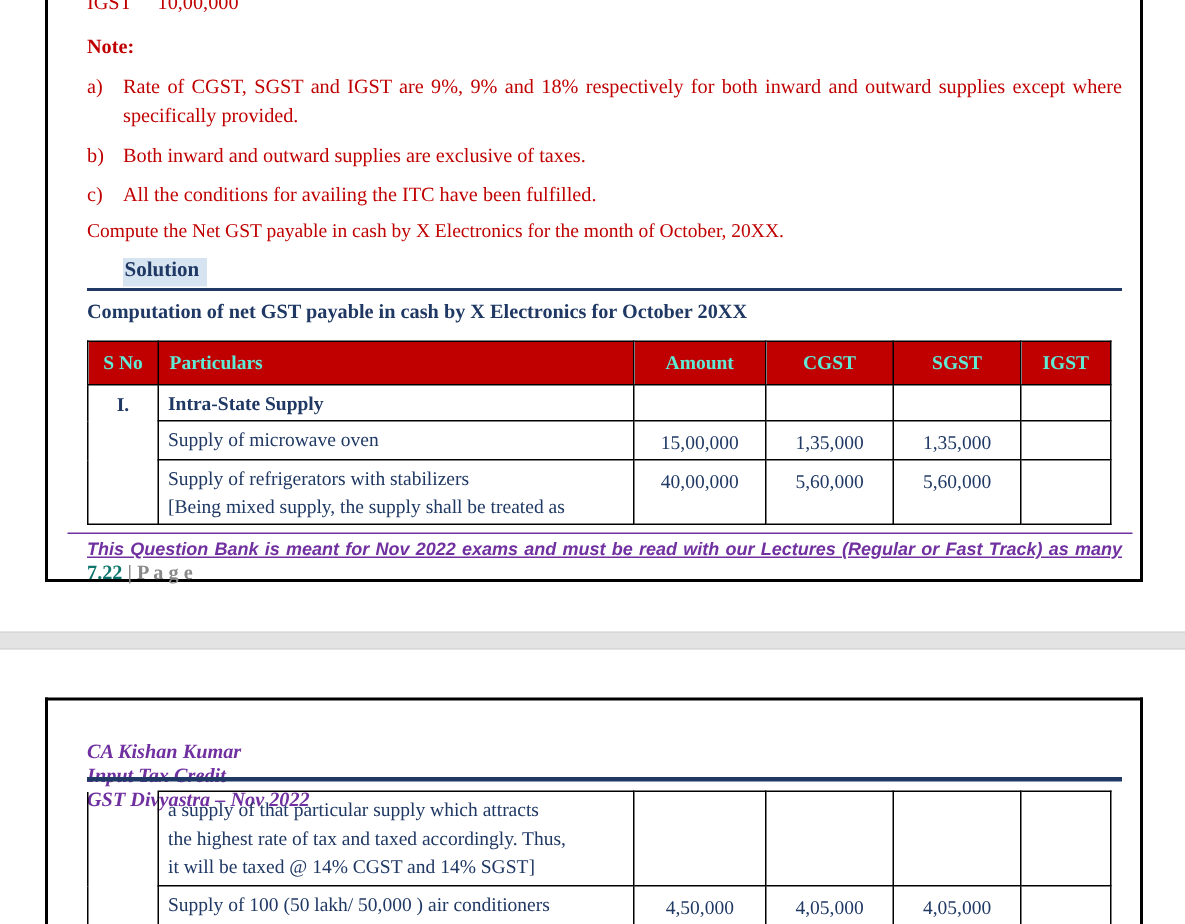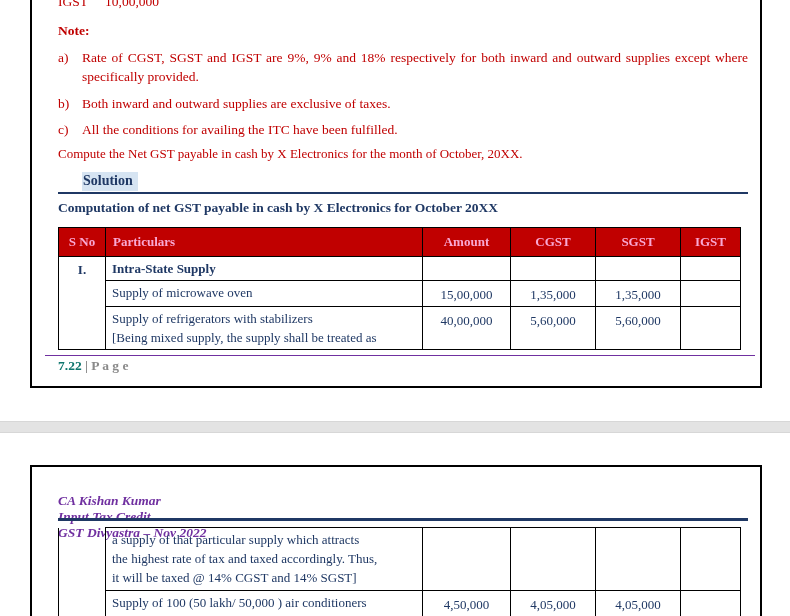--- a/index.html
+++ b/index.html
@@ -40,21 +40,21 @@
   #solution-label { display:inline-block; background:#d6e4f2; color:#1f3864;
     font-weight:bold; font-size:14px; padding:1px 5px 2px 1px;margin-left:24px; }
   #solution-rule { left:58px; top:192px; width:690px; height:2px; background:#1f3864; }
 
   #comp-title { left:58px; top:200px; width:690px; font-size:13.5px; font-weight:bold; }
 
   
   table.gst { border-collapse:collapse; table-layout:fixed; }
   table.gst td, table.gst th { border:1.5px solid #000; overflow:hidden; }
   table.gst th {
-    background:#c00000; color:#f9a8d4; font-size:13px; font-weight:bold;
+    background:#c00000; color:#5eead4; font-size:13px; font-weight:bold;
     padding:4px 3px; text-align:center;margin-top:14px;
   }
   table.gst th.left { text-align:left; padding-left:7px; }
   table.gst td {
     color:#1f3864; font-size:13px; line-height:19px;
     padding:2px 6px; vertical-align:top;
   }
   table.gst td.num { text-align:center; padding-top:4px; }
   table.gst td.part { white-space:pre-line; }
   table.gst td.sno { text-align:center; font-weight:bold; padding-top:3px; }
@@ -159,20 +159,21 @@
     <td class="num">40,00,000</td>
     <td class="num">5,60,000</td>
     <td class="num">5,60,000</td>
     <td class="num"></td>
   </tr>
 </tbody>
   </table>
 
 <div id="footer1" class="abs">
   <div class="inner">
+    <div class="foot-just">This Question Bank is meant for Nov 2022 exams and must be read with our Lectures (Regular or Fast Track) as many</div>
     <div id="footer-line3">
       <span id="page-num-group">
         <span id="page-num">7.22</span><span id="page-word"> | P a g e</span>
       </span>
     </div>
   </div>
 </div>
 
 <div id="page-gap" class="abs"></div>
 

